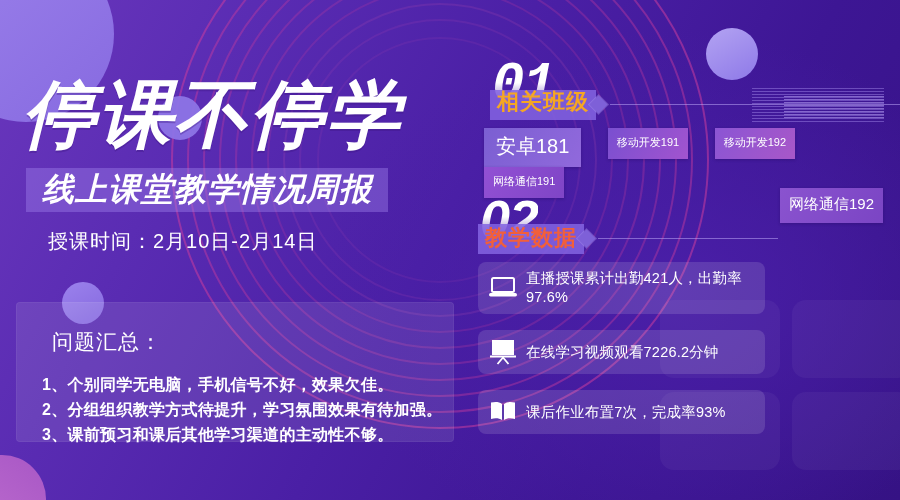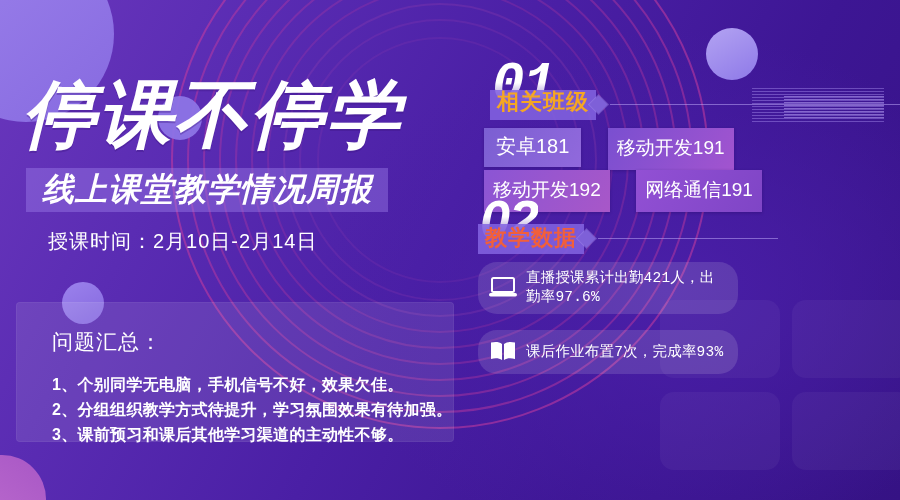--- a/index.html
+++ b/index.html
@@ -73,21 +73,21 @@
   .issues{
     position:absolute;left:16px;top:302px;width:438px;height:140px;
     background:rgba(255,255,255,.10);
     border-radius:4px;
     box-shadow:inset 0 0 0 1px rgba(255,255,255,.05);
   }
   .issues h3{
     margin:12px;padding:14px 0 4px 24px;
     font-size:21px;font-weight:normal;color:#fff;letter-spacing:1px;
   }
-  .issues ul{margin:12px;padding:0 0 0 24px;list-style:none;}
+  .issues ul{margin:2px;padding:0 0 0 24px;list-style:none;}
   .issues li{
     font-size:16px;line-height:25px;color:#fff;font-weight:bold;
     letter-spacing:.3px;white-space:nowrap;
   }
 
   
   .right{position:absolute;left:470px;top:0;width:430px;height:500px;}
 
   .sec{position:absolute;}
   .sec .num{
@@ -113,38 +113,37 @@
     box-shadow:0 0 0 1px rgba(180,160,240,.35);}
 
   
   .chips{position:absolute;left:14px;top:128px;width:416px;}
   .chip{
     display:inline-block;vertical-align:top;border-radius:0;
     color:#fff;white-space:nowrap;margin-right:22px;
     box-shadow:0 1px 3px rgba(30,8,80,.3);
   }
   .chip-lg{font-size:20px;padding:5px 12px 7px 12px;}
-  .chip-sm{font-size:19px;padding:7px 9px 9px 9px;}
+  .chip-sm{font-size:11px;padding:7px 9px 9px 9px;}
   .chip-0{background:linear-gradient(120deg,#7b5fd2,#9169dc);}
   .chip-1{background:linear-gradient(120deg,#7a4fd0,#a254cf);}
   .chip-2{background:linear-gradient(120deg,#8b55d4,#a857c8);}
   .chip-3{background:linear-gradient(120deg,#9250d4,#7f45c6);}
   .chip-row2{position:absolute;left:310px;top:188px;}
   .chip-4{background:linear-gradient(120deg,#8a53cf,#7b45c4);font-size:15px;padding:7px 9px 9px 9px;}
 
   
   .cards{position:absolute;left:8px;top:262px;width:280px;}
   .card{
-    position:relative;width:260px;min-height:38px;margin-bottom:16px;
+    position:relative;width:287px;min-height:38px;margin-bottom:16px;
     background:rgba(255,255,255,.13);
-    border-radius:19px;
+    border-radius:8px;
     display:flex;align-items:center;
     padding:7px 10px 7px 8px;
     box-sizing:border-box;
-    font-family:Liberation Mono, monospace;
   }
   .card .ico{
     flex:0 0 34px;width:34px;height:30px;margin-right:6px;
     display:flex;align-items:center;justify-content:center;
   }
   .card .txt{
     font-size:14.5px;line-height:19px;color:#fff;letter-spacing:.2px;
   }
 </style>
 </head>
@@ -211,40 +210,51 @@
       <div class="diamond" style="left:110px;top:40px;"></div>
       <div class="rule" style="left:128px;top:46px;width:290px;"></div>
     </div>
 
     <div class="chips">
       <span class="chip chip-lg chip-0">安卓181</span>
       <span class="chip chip-sm chip-1">移动开发191</span>
       <span class="chip chip-sm chip-2">移动开发192</span>
       <span class="chip chip-sm chip-3">网络通信191</span>
     </div>
+    <span class="chip chip-row2 chip-4">网络通信192</span>
 
     <div class="sec" style="left:0;top:192px;width:430px;height:70px;">
       <div class="num">02</div>
       <div class="tagname tag-coral">教学数据</div>
       <div class="diamond" style="left:110px;top:40px;"></div>
       <div class="rule" style="left:128px;top:46px;width:180px;"></div>
     </div>
 
     <div class="cards">
 
       <div class="card">
         <span class="ico">
           <svg width="30" height="24" viewBox="0 0 30 24">
             <rect x="4" y="2" width="22" height="14" rx="1.5" fill="none" stroke="#fff" stroke-width="2"></rect>
             <rect x="1" y="17" width="28" height="3.4" rx="1.7" fill="#fff"></rect>
           </svg>
         </span>
         <span class="txt">直播授课累计出勤421人，出勤率97.6%</span>
       </div>
 
+      <div class="card">
+        <span class="ico">
+          <svg width="30" height="26" viewBox="0 0 30 26">
+            <rect x="4" y="1" width="22" height="15" fill="#fff"></rect>
+            <rect x="2" y="16.5" width="26" height="2" fill="#fff"></rect>
+            <path d="M15 18.5 L9.5 25 M15 18.5 L20.5 25" stroke="#fff" stroke-width="1.8" fill="none"></path>
+          </svg>
+        </span>
+        <span class="txt">在线学习视频观看7226.2分钟</span>
+      </div>
 
       <div class="card">
         <span class="ico">
           <svg width="30" height="24" viewBox="0 0 30 24">
             <path d="M14 4 C11 1.6 7 1.6 3 2.6 L3 19 C7 18 11 18 14 20 Z" fill="#fff"></path>
             <path d="M16 4 C19 1.6 23 1.6 27 2.6 L27 19 C23 18 19 18 16 20 Z" fill="#fff"></path>
           </svg>
         </span>
         <span class="txt">课后作业布置7次，完成率93%</span>
       </div>

